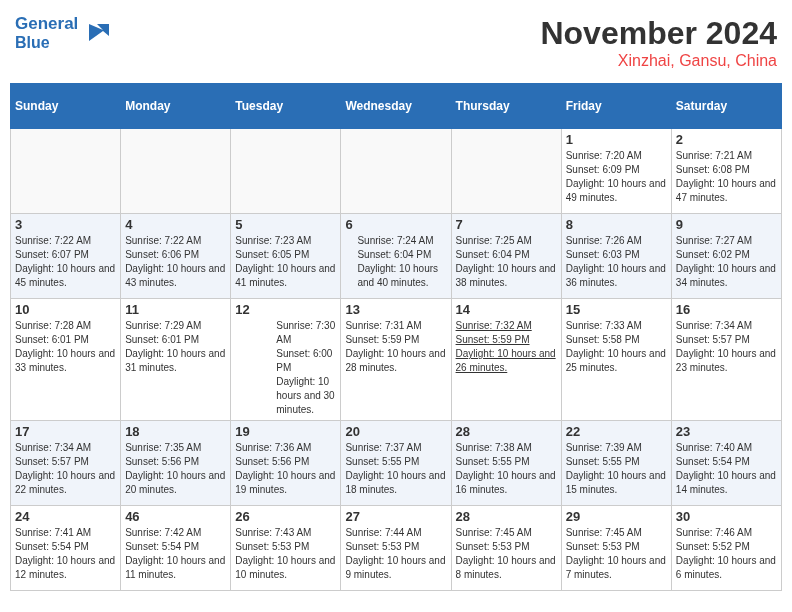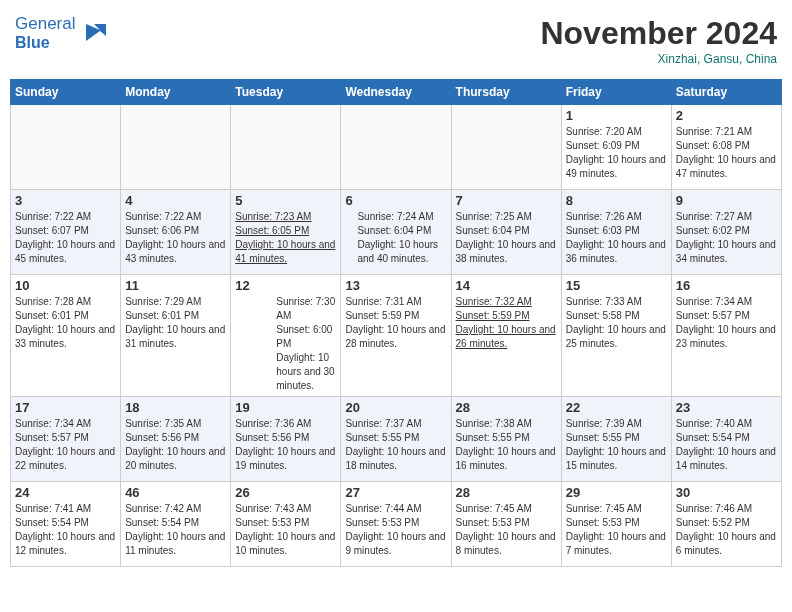--- a/index.html
+++ b/index.html
@@ -24,32 +24,32 @@
     }
     .title-block {
       text-align: right;
     }
     .month-title {
       font-size: 32px;
       font-weight: bold;
       color: #333;
     }
     .subtitle {
-      font-size: 12px;
-      color: #0f766e;
+      font-size: 16px;
+      color: #ef4444;
     }
     .calendar {
       width: 100%;
       border-collapse: collapse;
       font-size: 11px;
     }
     .calendar th {
       background: #2a6eb5;
       color: #fff;
-      padding: 5px 4px;
+      padding: 15px 4px;
       text-align: left;
       font-size: 12px;
       font-weight: bold;
       border: 1px solid #2a6eb5;
     }
     .calendar td {
       border: 1px solid #ccc;
       vertical-align: top;
       padding: 3px 4px;
       height: 85px;
@@ -76,21 +76,21 @@
     }
   </style>
 </head>
 <body>
 
 <div class="header">
   <div class="logo">
     <div>
       <div style="display:flex;align-items:center;">
         <div>
-          <div style="font-size:17px;font-weight:normal;color:#333;line-height:1.1;">
+          <div style="font-size:17px;font-weight:bold;color:#333;line-height:1.1;">
             <span style="color:#2a6eb5;">General</span>
           </div>
           <div style="font-size:16px;font-weight:bold;color:#333;line-height:1.1;">
             <span style="color:#2a6eb5;">Blue</span>
           </div>
         </div>
         <div style="margin-left:3px;">
           <svg width="30" height="30" viewBox="0 0 30 30">
             <polygon points="8,25 22,15 28,20 28,8 16,8 22,14 8,8" fill="#2a6eb5"></polygon>
           </svg>
@@ -144,21 +144,21 @@
 Daylight: 10 hours and 45 minutes.</div>
         </td>
         <td>
           <span class="day-number">4</span>
           <div class="day-info" style="white-space: pre-line;">Sunrise: 7:22 AM
 Sunset: 6:06 PM
 Daylight: 10 hours and 43 minutes.</div>
         </td>
         <td>
           <span class="day-number">5</span>
-          <div class="day-info" style="white-space: pre-line; text-decoration: underline;">Sunrise: 7:23 AM
+          <div class="day-info" style="white-space: pre-line;">Sunrise: 7:23 AM
 Sunset: 6:05 PM
 Daylight: 10 hours and 41 minutes.</div>
         </td>
         <td>
           <span class="day-number">6</span>
           <div class="day-info" style="white-space: pre-line; margin-left: 12px;">Sunrise: 7:24 AM
 Sunset: 6:04 PM
 Daylight: 10 hours and 40 minutes.</div>
         </td>
         <td>

